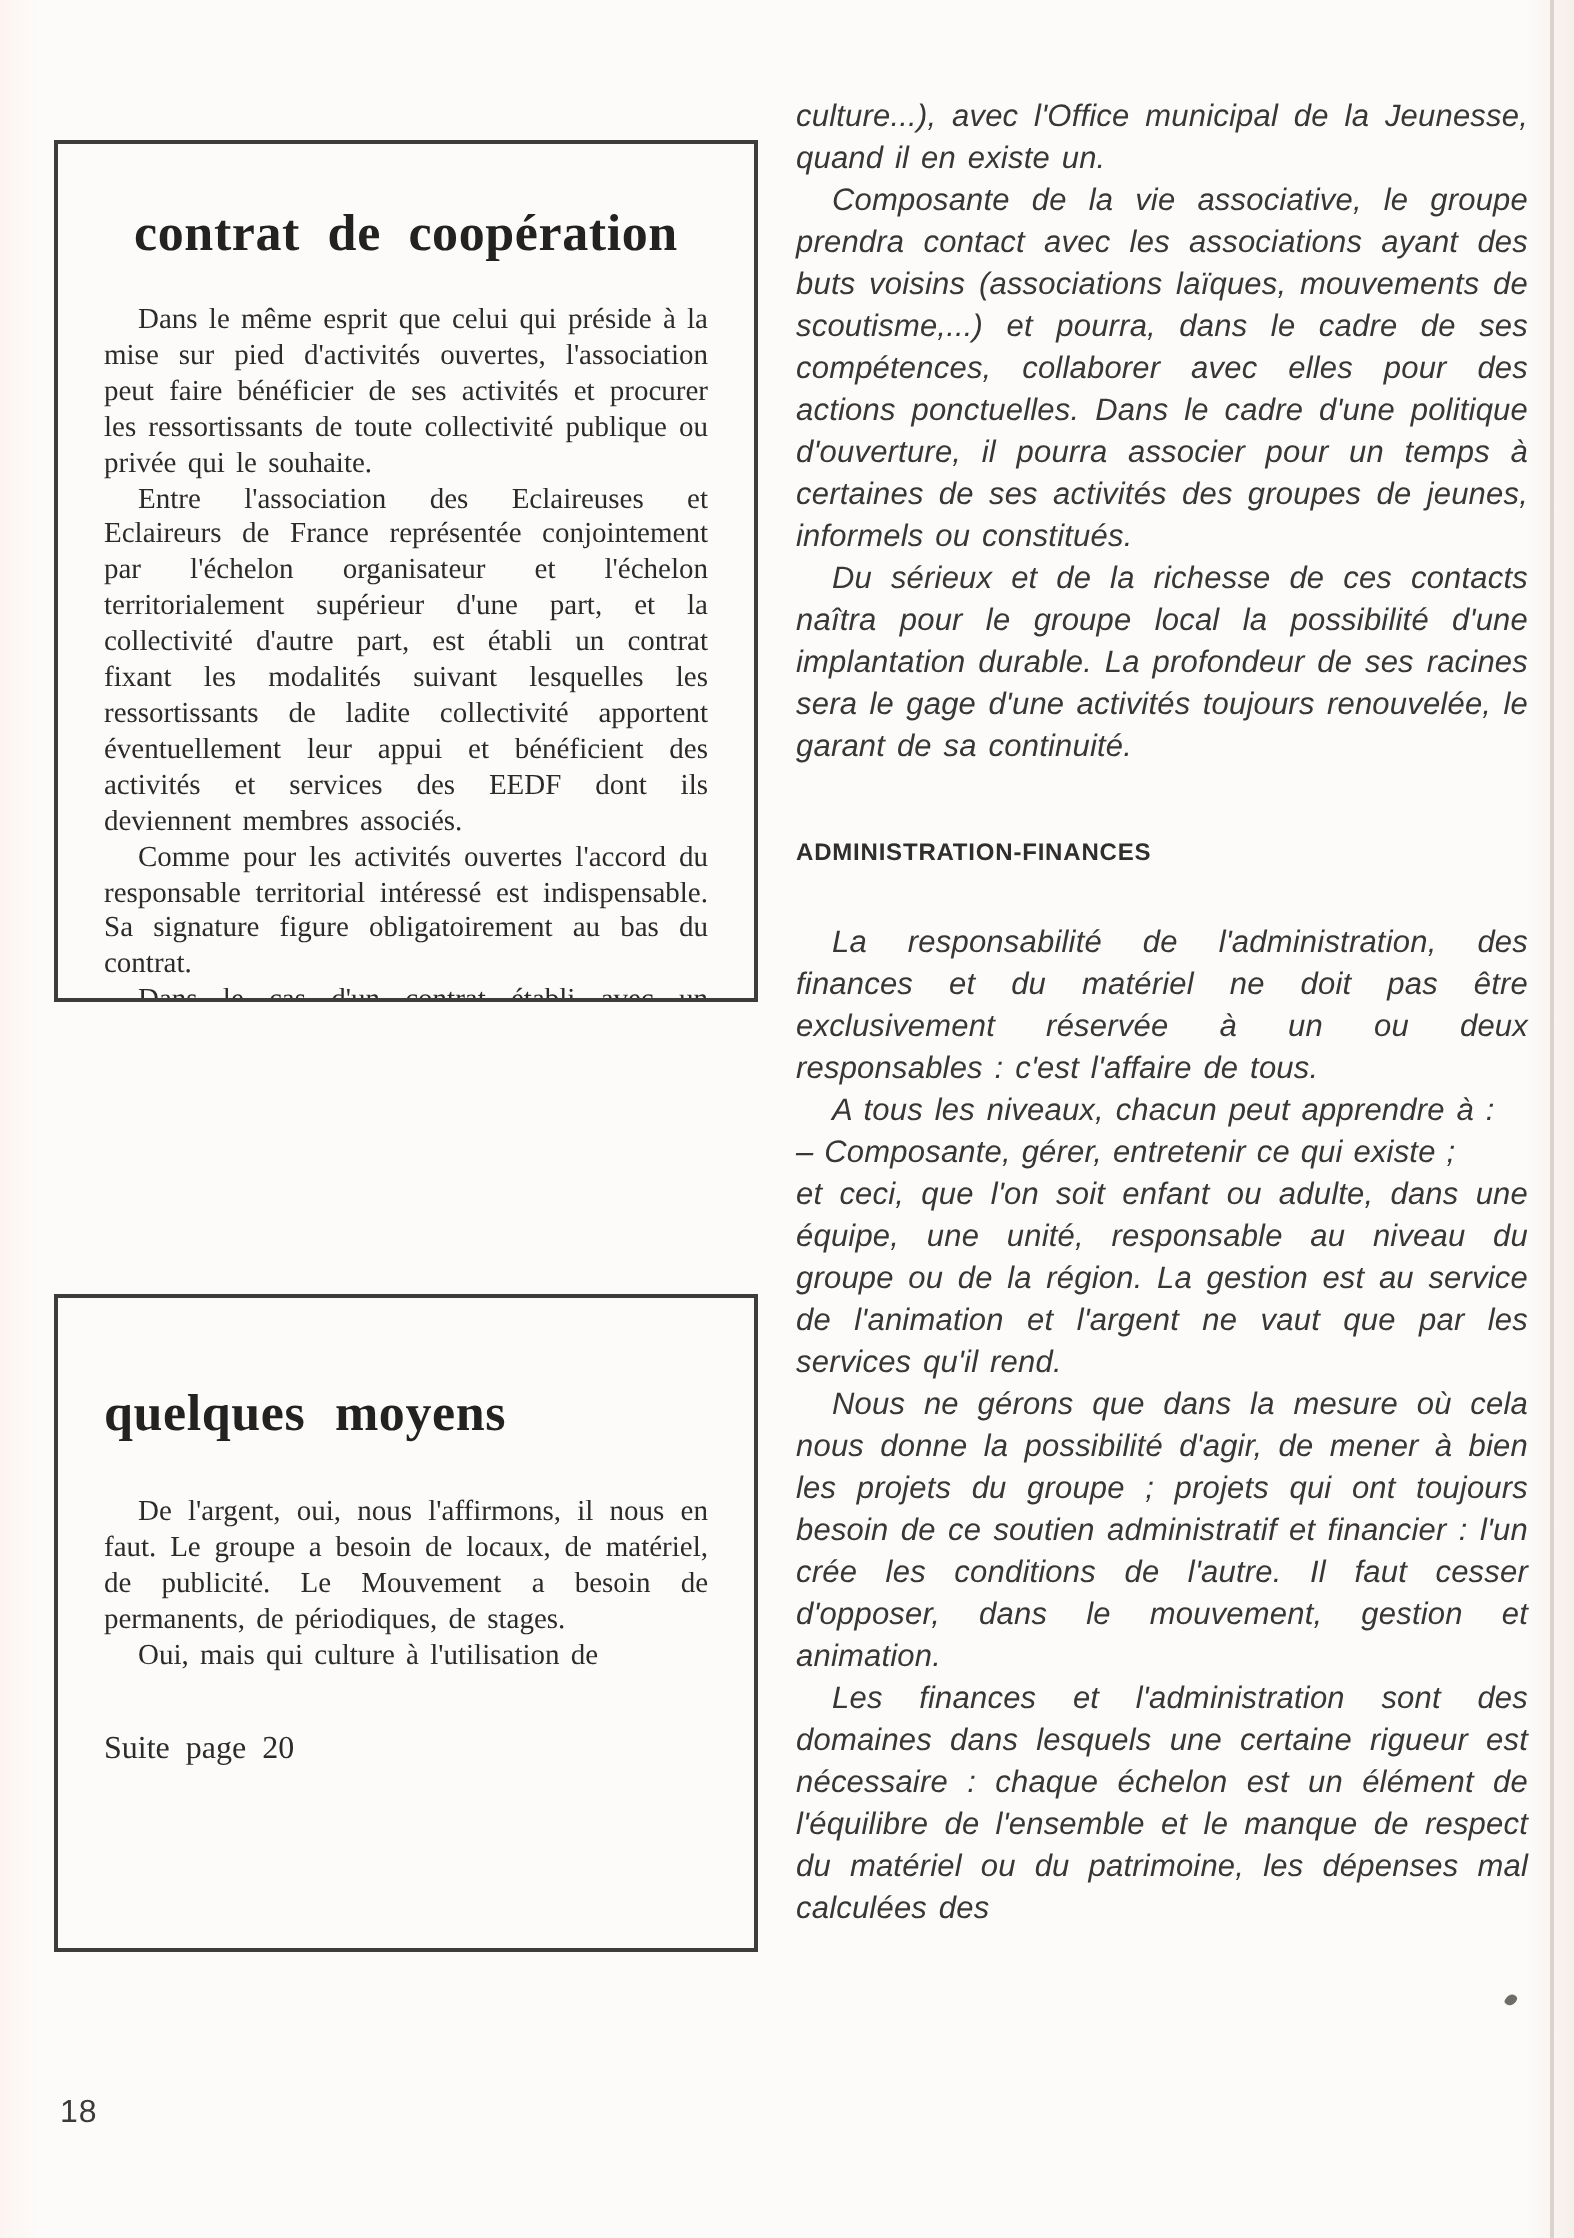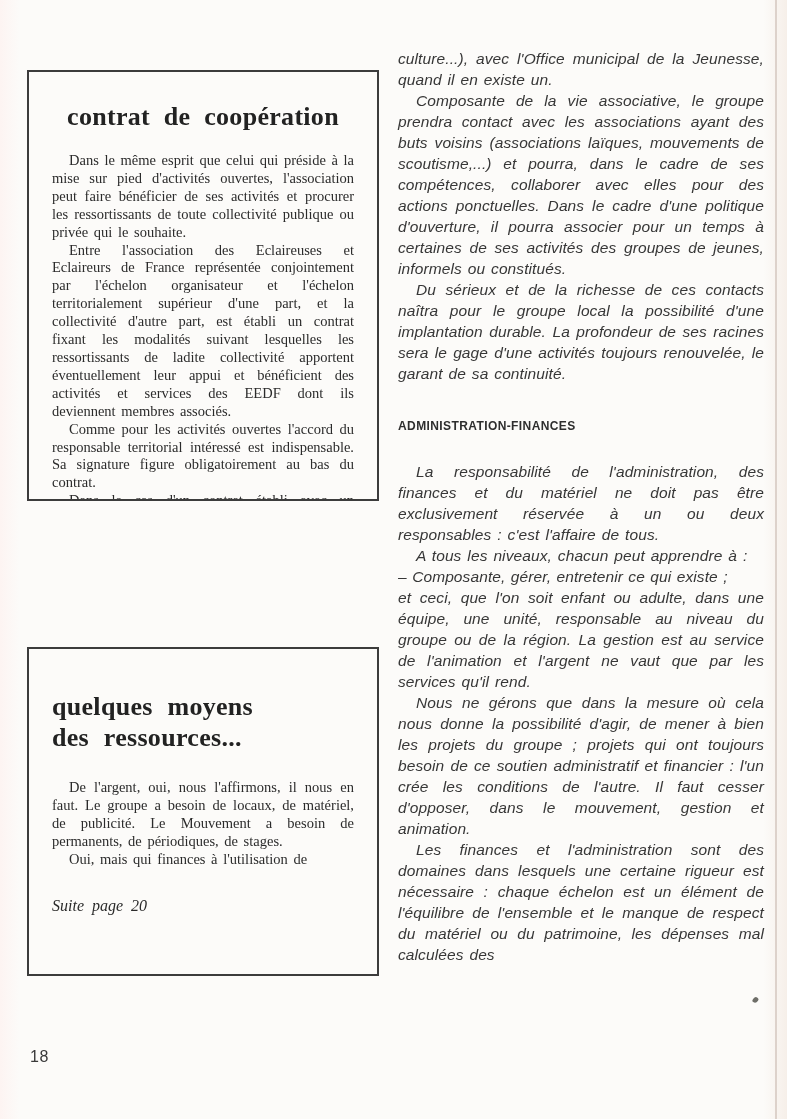--- a/index.html
+++ b/index.html
@@ -58,21 +58,20 @@
     color: #2b2b2b;
   }
   .footnote {
     font-style: italic;
     margin-top: 12px !important;
     text-indent: 0 !important;
     word-spacing: 4px !important;
     color: #33322f;
   }
   .suite {
-    font-style: italic;
     font-size: 16px !important;
     text-align: center;
     text-indent: 0 !important;
     margin-top: 28px !important;
     padding-right: 12px;
     word-spacing: 4px !important;
   }
   .page-number {
     position: absolute;
     left: 30px; top: 1048px;
@@ -134,24 +133,23 @@
     <p>Dans le même esprit que celui qui préside à la mise sur pied d'activités ouvertes, l'association peut faire bénéficier de ses activités et procurer les ressortissants de toute collectivité publique ou privée qui le souhaite.</p>
     <p>Entre l'association des Eclaireuses et Eclaireurs de France représentée conjointement par l'échelon organisateur et l'échelon territorialement supérieur d'une part, et la collectivité d'autre part, est établi un contrat fixant les modalités suivant lesquelles les ressortissants de ladite collectivité apportent éventuellement leur appui et bénéficient des activités et services des EEDF dont ils deviennent membres associés.</p>
     <p>Comme pour les activités ouvertes l'accord du responsable territorial intéressé est indispensable. Sa signature figure obligatoirement au bas du contrat.</p>
     <p>Dans le cas d'un contrat établi avec un groupement informel (association non déclarée), la signature de chacun des membres bénéficiaires est nécessaire.</p>
     <p class="footnote">(Extrait du règlement général – Art. 3.10.)</p>
   </div>
 
   <div class="box box2">
     <h2 class="box-title-multi">
       <span style="display:block">quelques moyens</span>
-      <span style="display:block">des ressources...</span>
     </h2>
     <p>De l'argent, oui, nous l'affirmons, il nous en faut. Le groupe a besoin de locaux, de matériel, de publicité. Le Mouvement a besoin de permanents, de périodiques, de stages.</p>
-    <p>Oui, mais qui finances à l'utilisation de</p>
+    <p>Oui, mais qui culture à l'utilisation de</p>
     <p class="suite">Suite page 20</p>
   </div>
 
   <div class="page-number">18</div>
 
   <div class="right-col">
     <p class="noindent">culture...), avec l'Office municipal de la Jeunesse, quand il en existe un.</p>
     <p>Composante de la vie associative, le groupe prendra contact avec les associations ayant des buts voisins (associations laïques, mouvements de scoutisme,...) et pourra, dans le cadre de ses compétences, collaborer avec elles pour des actions ponctuelles. Dans le cadre d'une politique d'ouverture, il pourra associer pour un temps à certaines de ses activités des groupes de jeunes, informels ou constitués.</p>
     <p>Du sérieux et de la richesse de ces contacts naîtra pour le groupe local la possibilité d'une implantation durable. La profondeur de ses racines sera le gage d'une activités toujours renouvelée, le garant de sa continuité.</p>
 

